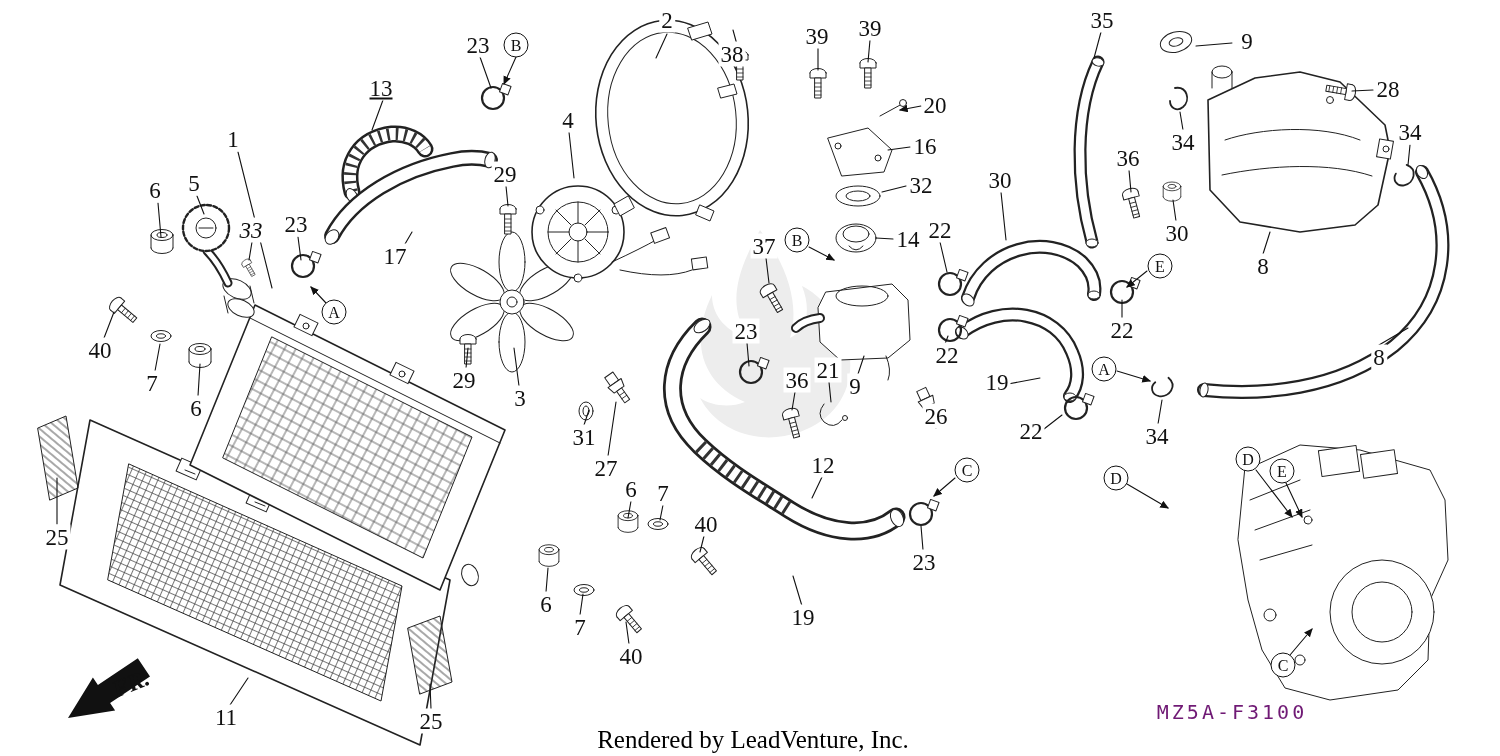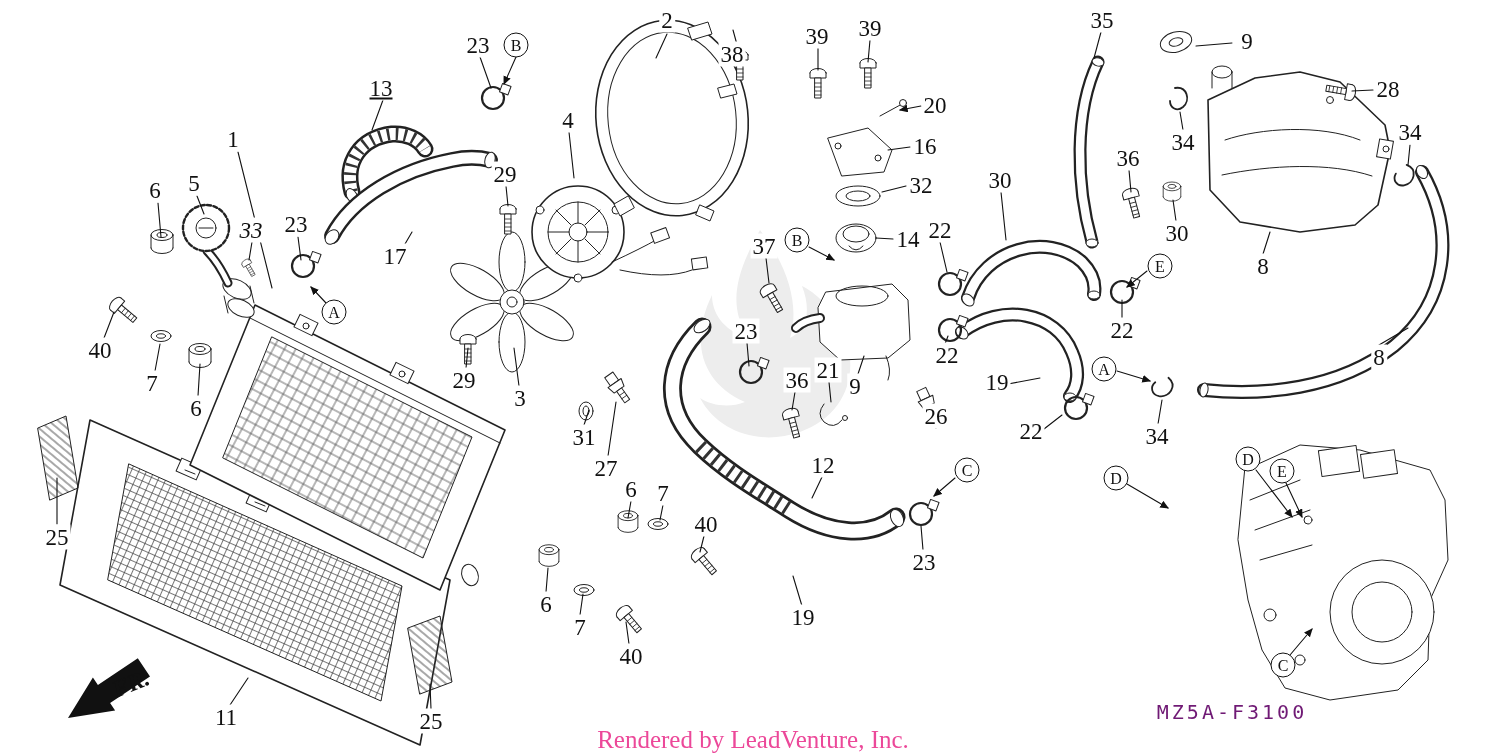--- a/index.html
+++ b/index.html
@@ -10,21 +10,21 @@
              font-family:"Liberation Sans",sans-serif;font-weight:bold;font-size:60px;
              letter-spacing:16px;color:rgba(90,90,90,0.16);white-space:nowrap;pointer-events:none;}
   .plabel{position:absolute;transform:translate(-50%,-50%);font-size:23px;color:#111;
           background:#fff;line-height:1;padding:1px 2px;}
   .rletter{position:absolute;transform:translate(-50%,-50%);width:25px;height:25px;
            border:1.6px solid #111;border-radius:50%;display:flex;align-items:center;
            justify-content:center;font-size:16px;color:#111;background:#fff;box-sizing:border-box;}
   .code{position:absolute;left:1232px;top:712px;transform:translate(-50%,-50%);
         font-family:"DejaVu Sans Mono",monospace;font-size:20px;letter-spacing:3px;color:#701a75;}
   .footer{position:absolute;left:753px;top:740px;transform:translate(-50%,-50%);
-          font-size:25px;color:#ec4899;white-space:nowrap;}
+          font-size:25px;color:#000000;white-space:nowrap;}
   .fr{position:absolute;left:131px;top:684px;transform:translate(-50%,-50%) rotate(-22deg);
       font-weight:bold;font-style:italic;font-size:24px;color:#111;}
 </style>
 </head>
 <body>
 
 <div class="stage">
 
   <svg class="art" width="1500" height="756" viewBox="0 0 1500 756" fill="none" stroke-linecap="round" stroke-linejoin="round">
     <defs>

